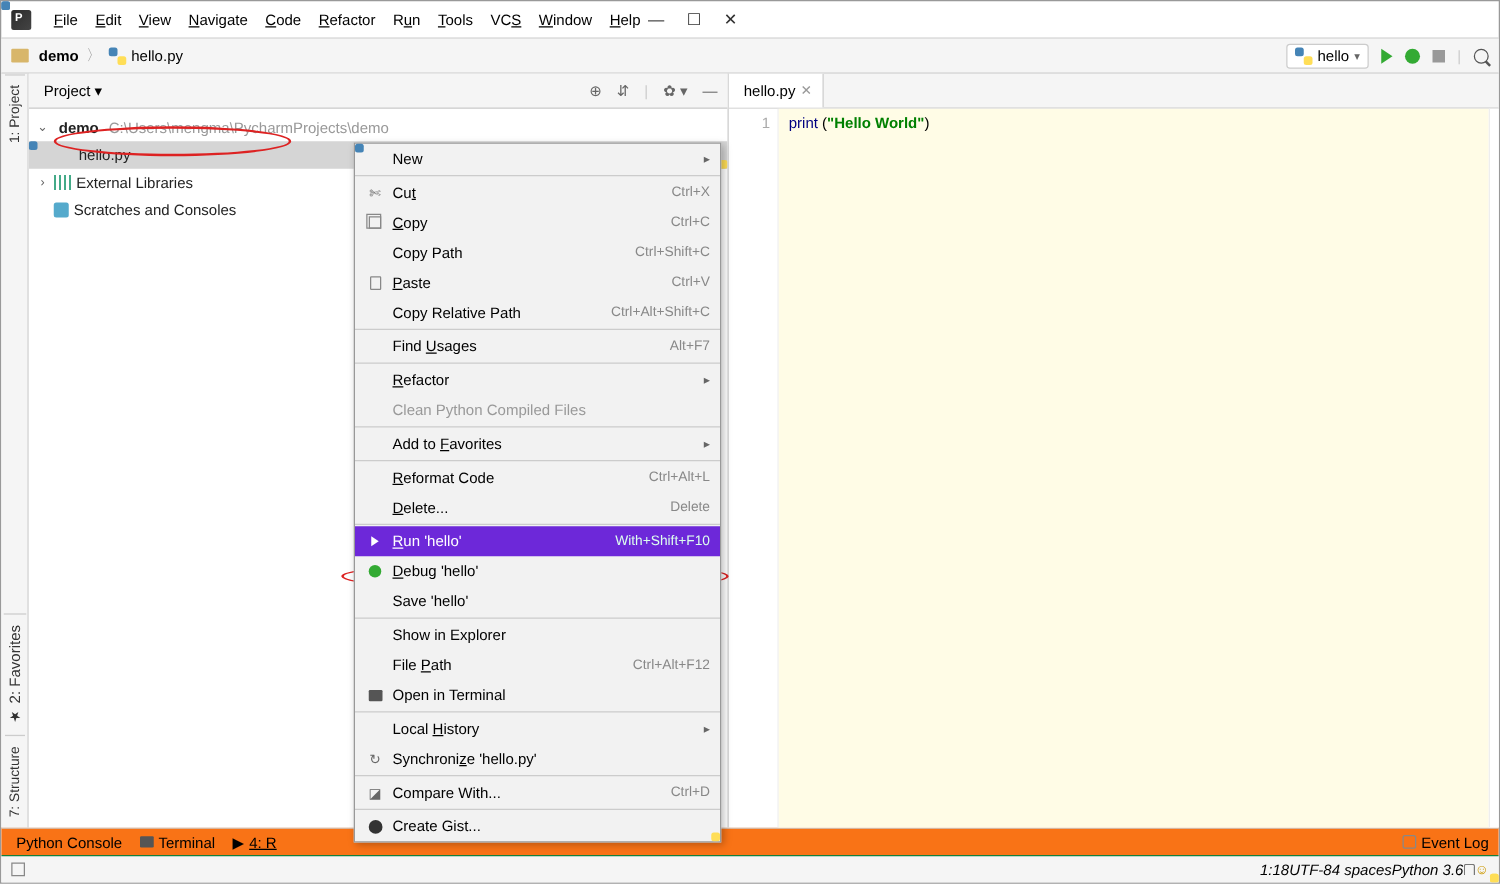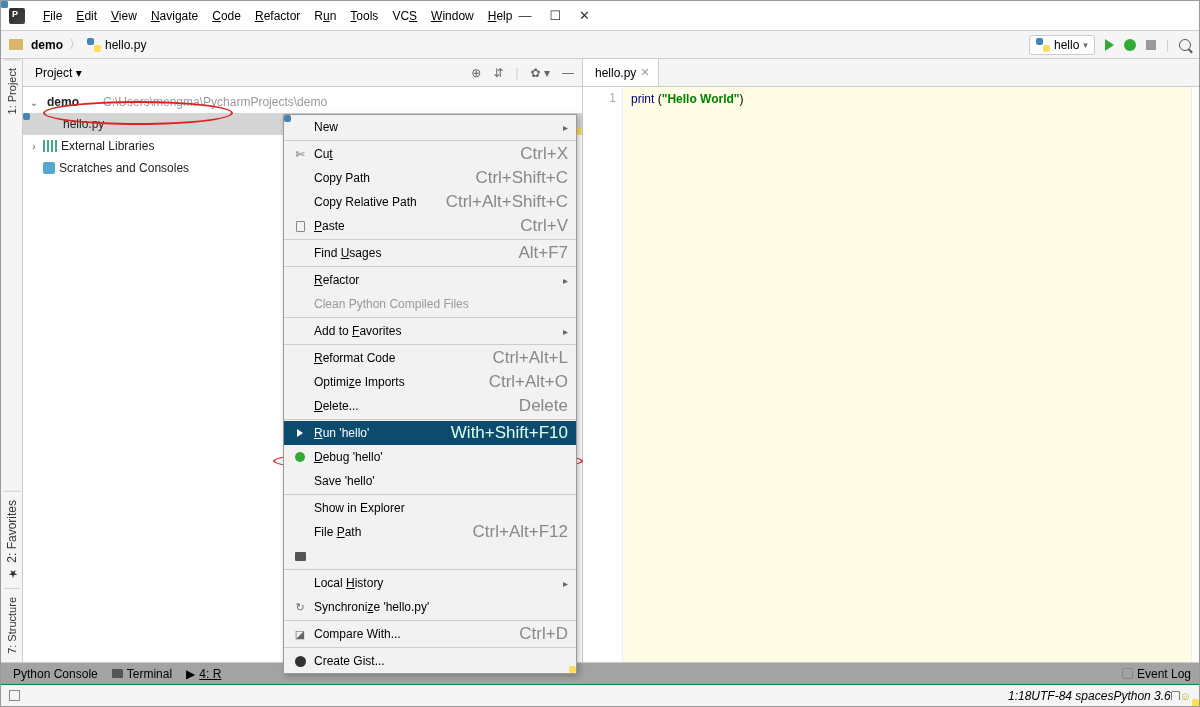--- a/index.html
+++ b/index.html
@@ -40,56 +40,56 @@
 .project-panel { width: 560px; background: #fff; border-right: 1px solid #ccc; display: flex; flex-direction: column; position: relative; }
 .project-header { display: flex; align-items: center; height: 28px; padding: 0 8px; border-bottom: 1px solid #ccc; background: #f5f5f5; }
 .project-header .title { font-weight: normal; margin-left: 4px; }
 .project-header .hdr-icons { margin-left: auto; display: flex; gap: 12px; color: #666; font-size: 13px; }
 .tree { padding: 4px 0; flex: 1; overflow: hidden; position: relative; }
 .tree-row { display: flex; align-items: center; height: 22px; padding-left: 6px; gap: 4px; }
 .tree-row.sel { background: #d5d5d5; }
 .tree-row .arrow { width: 10px; font-size: 10px; color: #666; text-align: center; }
 .tree-row .pad { width: 10px; }
 .tree-label { color: #222; }
-.tree-sub { color: #999; margin-left: 20px; }
+.tree-sub { color: #999; margin-left: 4px; }
 .lib-icon { width: 14px; height: 12px; display: inline-block; background: repeating-linear-gradient(90deg, #4a8 0 2px, transparent 2px 4px); }
 .scratch-icon { width: 12px; height: 12px; display: inline-block; background: #5ac; border-radius: 2px; }
 .red-ellipse { position: absolute; border: 2px solid #d22; border-radius: 50%; pointer-events: none; }
 
 .editor-panel { flex: 1; display: flex; flex-direction: column; }
 .editor-tabs { display: flex; height: 28px; border-bottom: 1px solid #ccc; background: #f5f5f5; align-items: center; }
 .editor-tab { display: flex; align-items: center; gap: 4px; padding: 0 8px; height: 100%; border-right: 1px solid #ccc; background: #fff; }
 .editor-tab .close { color: #999; font-size: 11px; }
 .editor-body { flex: 1; display: flex; background: #fff; }
 .gutter-nums { width: 40px; text-align: right; padding: 4px 6px; color: #aaa; font-family: "Consolas", monospace; font-size: 12px; border-right: 1px solid #eee; }
 .code { padding: 4px 8px; font-family: "Consolas", monospace; font-size: 13px; background: #fffce6; flex: 1; }
 .code .kw { color: #000080; }
 .code .str { color: #008000; font-weight: bold; }
 .code-marker { width: 8px; background: #fff; border-left: 1px solid #eee; }
 
 .context-menu { position: absolute; left: 282px; top: 113px; width: 294px; background: #f2f2f2; border: 1px solid #999; box-shadow: 2px 2px 6px rgba(0,0,0,0.25); z-index: 100; }
 .ctx-item { display: flex; align-items: center; height: 23px; padding: 12px 8px; gap: 6px; }
-.ctx-item.selected { background: #0c4a6e; color: #fff; }
+.ctx-item.selected { background: #6d28d9; color: #fff; }
 .ctx-item.disabled { color: #999; }
 .ctx-item .icon-slot { width: 16px; display: flex; justify-content: center; }
 .ctx-item .label { flex: 1; }
-.ctx-item .shortcut { color: #888; font-size: 17px; }
+.ctx-item .shortcut { color: #888; font-size: 11px; }
 .ctx-item.selected .shortcut { color: #dfe; }
 .ctx-item .sub-arrow { color: #666; font-size: 10px; }
 .ctx-sep { height: 1px; background: #ccc; margin: 1px 0; }
 .scissors-icon { font-size: 11px; color: #666; }
 .copy-icon-sm { width: 10px; height: 10px; border: 1px solid #888; position: relative; }
 .copy-icon-sm::after { content: ""; position: absolute; width: 10px; height: 10px; border: 1px solid #888; top: -3px; left: -3px; }
 .paste-icon-sm { width: 9px; height: 11px; border: 1px solid #888; border-radius: 1px; }
 .termsm { width: 11px; height: 9px; background: #555; border-radius: 1px; }
 .sync-icon { font-size: 11px; color: #666; }
 .diff-icon { font-size: 11px; color: #666; }
 .gh-icon { width: 11px; height: 11px; background: #333; border-radius: 50%; }
 
-.bottom-bar { display: flex; align-items: center; height: 22px; border-top: 1px solid #ccc; background: #a3a3a3; padding: 0 8px; gap: 14px; font-size: 11px; }
+.bottom-bar { display: flex; align-items: center; height: 22px; border-top: 1px solid #ccc; background: #f97316; padding: 0 8px; gap: 14px; font-size: 11px; }
 .bottom-bar .spacer { flex: 1; }
 .bb-item { display: flex; align-items: center; gap: 4px; }
 .ev-icon { width: 11px; height: 11px; border: 1.3px solid #888; border-radius: 2px; position: relative; }
 
 .status-bar { display: flex; align-items: center; height: 22px; border-top: 1px solid #15803d; background: #f5f5f5; padding: 0 8px; font-size: 11px; font-style: italic; }
 .status-bar .spacer { flex: 1; }
 .sq-icon { width: 11px; height: 11px; border: 1px solid #888; }
 .lock-icon { width: 9px; height: 9px; border: 1.2px solid #777; border-radius: 2px 2px 0 0; border-bottom: none; position: relative; }
 .crown-icon { color: #c90; font-size: 11px; }
 
@@ -241,36 +241,43 @@
     </div>
     <div class="ctx-sep"></div>
     <div class="ctx-item">
       <span class="icon-slot">
         <span class="scissors-icon">✄</span>
       </span>
       <span class="label">Cu<u>t</u></span>
       <span class="shortcut">Ctrl+X</span>
     </div>
     <div class="ctx-item">
+      <span class="icon-slot">
+        <span class="copy-icon-sm"></span>
+      </span>
+      <span class="label"><u>C</u>opy</span>
+      <span class="shortcut">Ctrl+C</span>
+    </div>
+    <div class="ctx-item">
       <span class="icon-slot"></span>
       <span class="label">Copy Path</span>
       <span class="shortcut">Ctrl+Shift+C</span>
     </div>
     <div class="ctx-item">
+      <span class="icon-slot">
+        <span class="paste-icon-sm"></span>
+      </span>
+      <span class="label"><u>P</u>aste</span>
+      <span class="shortcut">Ctrl+V</span>
+    </div>
+    <div class="ctx-item">
       <span class="icon-slot"></span>
       <span class="label">Copy Relative Path</span>
       <span class="shortcut">Ctrl+Alt+Shift+C</span>
     </div>
-    <div class="ctx-item">
-      <span class="icon-slot">
-        <span class="paste-icon-sm"></span>
-      </span>
-      <span class="label"><u>P</u>aste</span>
-      <span class="shortcut">Ctrl+V</span>
-    </div>
     <div class="ctx-sep"></div>
     <div class="ctx-item">
       <span class="icon-slot"></span>
       <span class="label">Find <u>U</u>sages</span>
       <span class="shortcut">Alt+F7</span>
     </div>
     <div class="ctx-sep"></div>
     <div class="ctx-item">
       <span class="icon-slot"></span>
       <span class="label"><u>R</u>efactor</span>
@@ -287,25 +294,20 @@
       <span class="sub-arrow">▸</span>
     </div>
     <div class="ctx-sep"></div>
     <div class="ctx-item">
       <span class="icon-slot"></span>
       <span class="label"><u>R</u>eformat Code</span>
       <span class="shortcut">Ctrl+Alt+L</span>
     </div>
     <div class="ctx-item">
       <span class="icon-slot"></span>
-      <span class="label">Optimi<u>z</u>e Imports</span>
-      <span class="shortcut">Ctrl+Alt+O</span>
-    </div>
-    <div class="ctx-item">
-      <span class="icon-slot"></span>
       <span class="label"><u>D</u>elete...</span>
       <span class="shortcut">Delete</span>
     </div>
     <div class="ctx-sep"></div>
     <div class="ctx-item selected">
       <span class="icon-slot">
         <span class="play-icon" style="border-left-color:#fff; border-top-width:4px;border-bottom-width:4px;border-left-width:6px;"></span>
       </span>
       <span class="label"><u>R</u>un 'hello'</span>
       <span class="shortcut">With+Shift+F10</span>
@@ -329,20 +331,21 @@
     </div>
     <div class="ctx-item">
       <span class="icon-slot"></span>
       <span class="label">File <u>P</u>ath</span>
       <span class="shortcut">Ctrl+Alt+F12</span>
     </div>
     <div class="ctx-item">
       <span class="icon-slot">
         <span class="termsm"></span>
       </span>
+      <span class="label">Open in Terminal</span>
     </div>
     <div class="ctx-sep"></div>
     <div class="ctx-item">
       <span class="icon-slot"></span>
       <span class="label">Local <u>H</u>istory</span>
       <span class="sub-arrow">▸</span>
     </div>
     <div class="ctx-item">
       <span class="icon-slot">
         <span class="sync-icon">↻</span>

